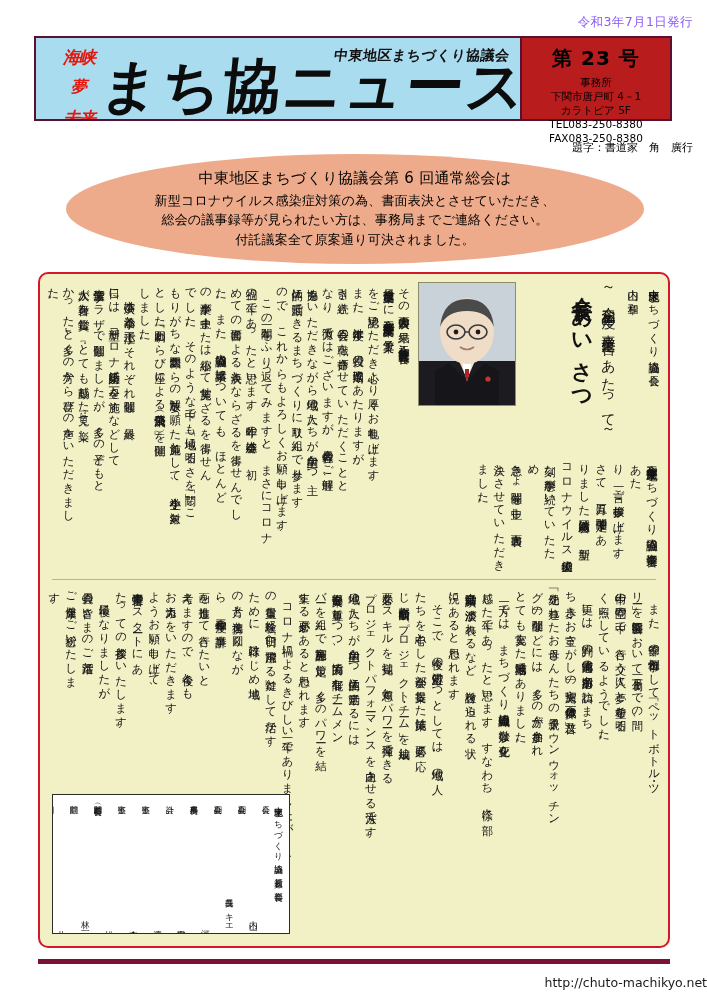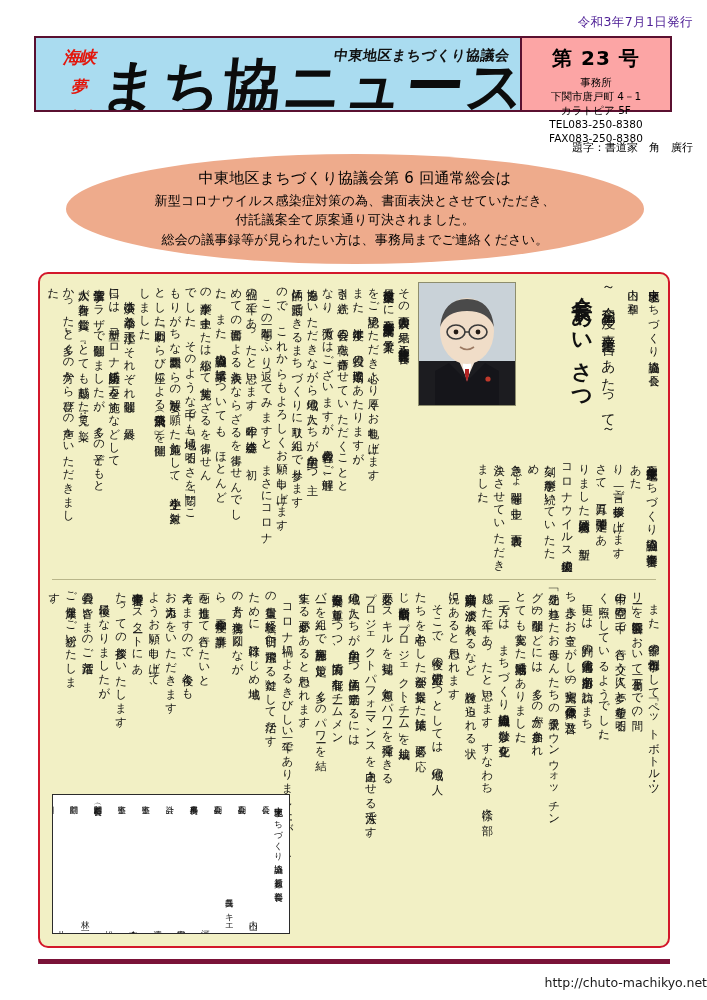--- a/index.html
+++ b/index.html
@@ -8,26 +8,26 @@
     background:#ffffff;
     font-family:"DejaVu Sans","Liberation Sans",sans-serif;
     overflow:hidden;
     position:relative;
   }
   .page{width:707px;height:1000px;position:relative;box-sizing:border-box;}
 
   
   .issue-date{
     position:absolute;top:14px;right:14px;
-    font-size:12.5px;color:#4c1d95;letter-spacing:.4px;
+    font-size:12.5px;color:#8b5cf6;letter-spacing:.4px;
     white-space:nowrap;
   }
   .masthead{
     position:absolute;left:34px;top:36px;
-    width:638px;height:76px;
+    width:638px;height:85px;
     border:2px solid #5a1030;
     box-sizing:border-box;
     display:flex;
   }
   .mast-left{
     flex:0 0 484px;background:#aadcf0;
     position:relative;overflow:hidden;
     border-right:2px solid #5a1030;
   }
   .mast-vertwords{
@@ -53,21 +53,21 @@
     white-space:nowrap;
   }
   .mast-sub{
     position:absolute;right:10px;top:9px;
     font-family:"DejaVu Serif","Liberation Serif",serif;
     font-weight:bold;font-size:14px;color:#111;
     letter-spacing:.5px;transform:skewX(-8deg);
     white-space:nowrap;
   }
   .mast-right{
-    flex:1;background:#fca5a5;
+    flex:1;background:#b91c1c;
     display:flex;flex-direction:column;
     align-items:center;justify-content:flex-start;
     padding-top:4px;box-sizing:border-box;
   }
   .issue-no{font-size:20px;font-weight:600;letter-spacing:1px;margin:3px 0 4px;}
   .office-line{font-size:10.5px;line-height:1.33;text-align:left;white-space:nowrap;}
   .calligrapher{
     position:absolute;right:14px;top:140px;
     font-size:11px;color:#000;white-space:nowrap;
   }
@@ -224,22 +224,22 @@
       <div class="office-line">カラトピア 5F</div>
       <div class="office-line">TEL083-250-8380</div>
       <div class="office-line">FAX083-250-8380</div>
     </div>
   </div>
   <div class="calligrapher">題字：書道家　角　廣行</div>
 
   <div class="notice">
     <div class="notice-head">中東地区まちづくり協議会第 6 回通常総会は</div>
     <div class="notice-line">新型コロナウイルス感染症対策の為、書面表決とさせていただき、</div>
+    <div class="notice-line">総会の議事録等が見られたい方は、事務局までご連絡ください。</div>
     <div class="notice-line">付託議案全て原案通り可決されました。</div>
-    <div class="notice-line">総会の議事録等が見られたい方は、事務局までご連絡ください。</div>
   </div>
 
   <div class="article-card">
 
     <div class="block block-1">
 
       <div class="head-area">
         <div class="title-main">会長あいさつ</div>
         <div class="title-sub">～令和三年度の事業運営にあたって～</div>
         <div class="byline">内山　和章</div>

